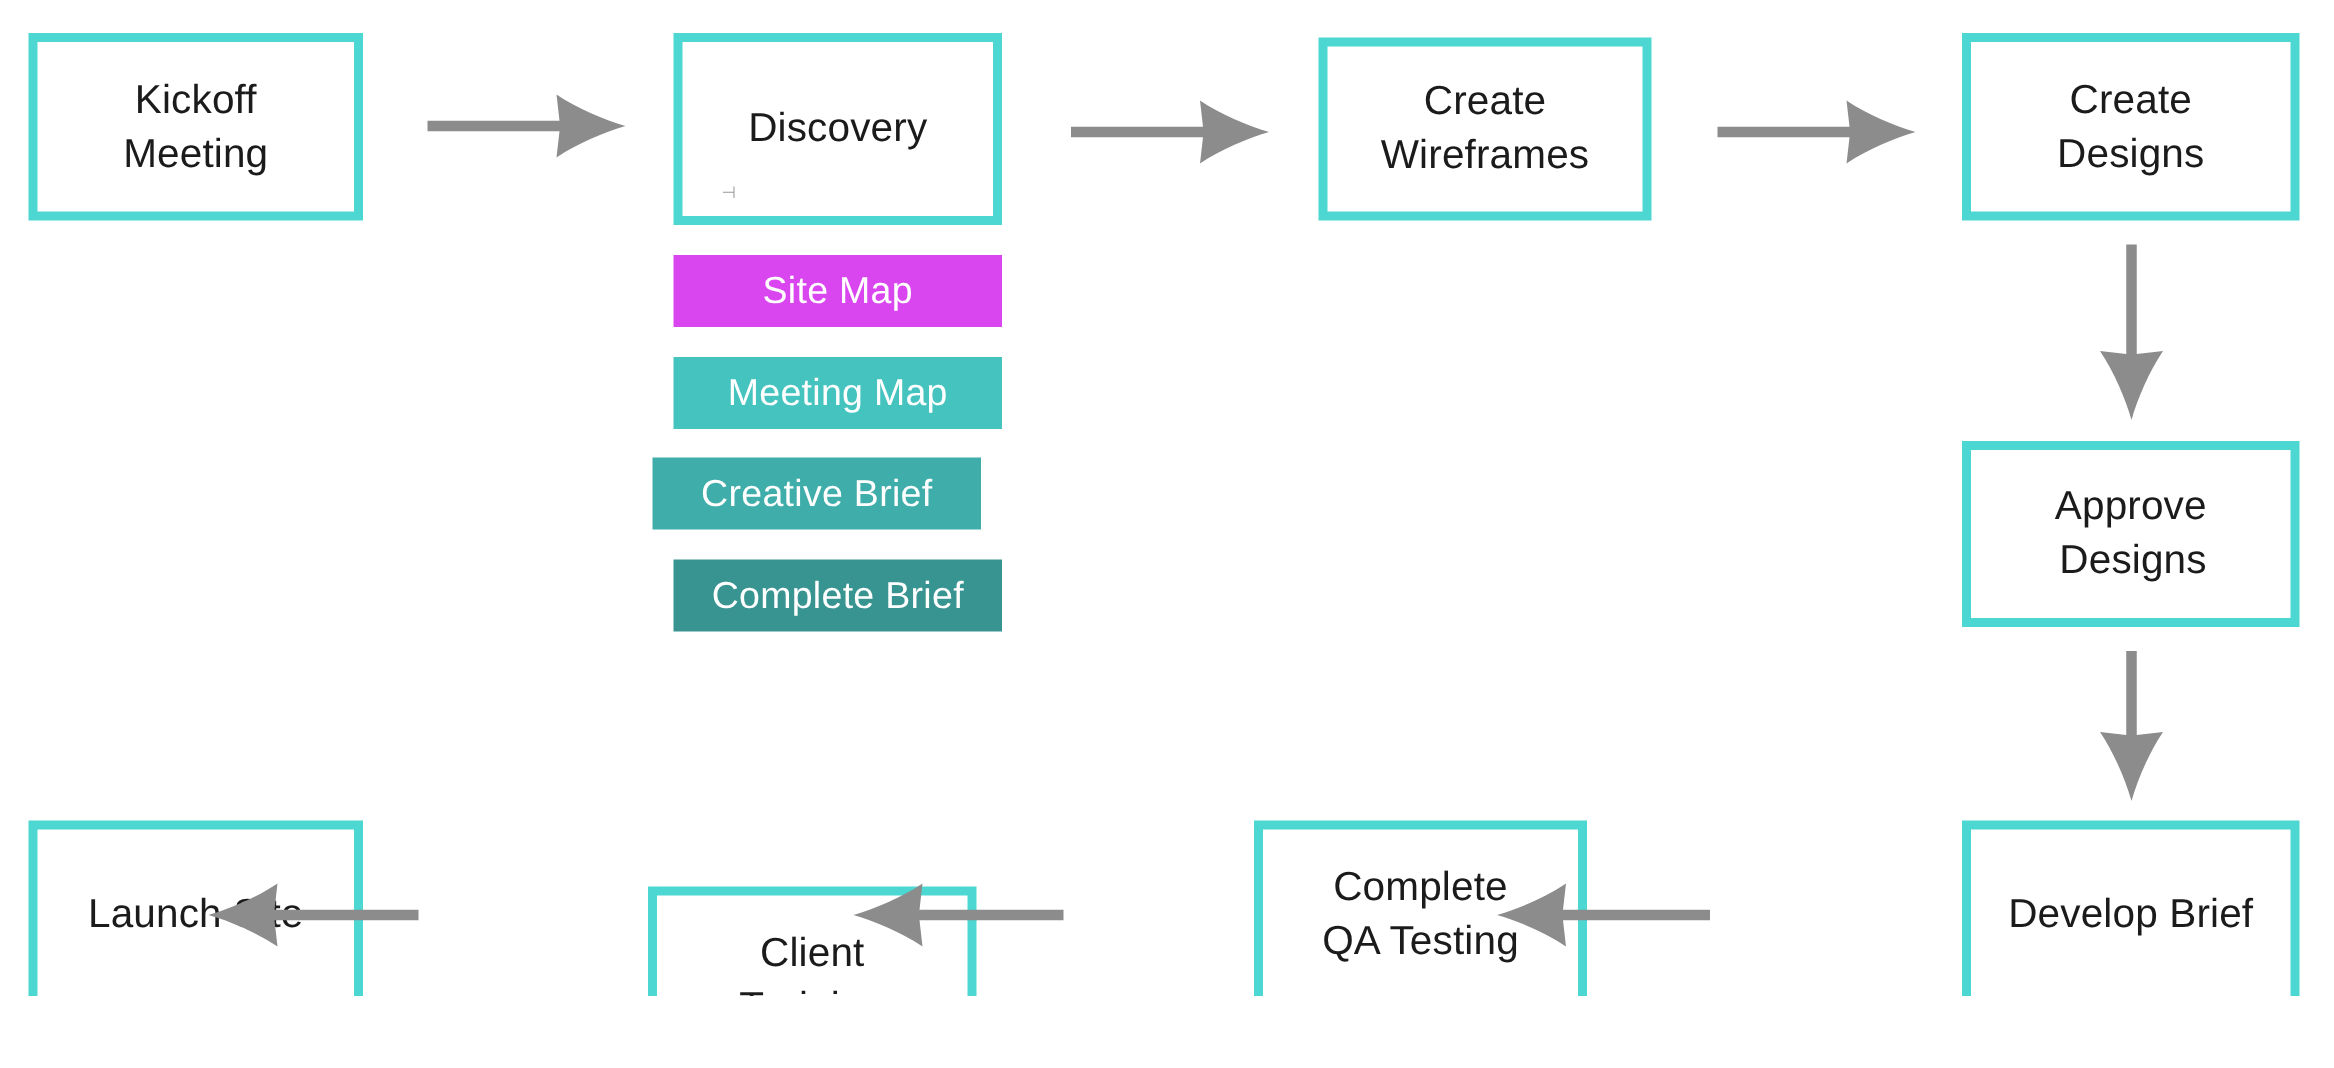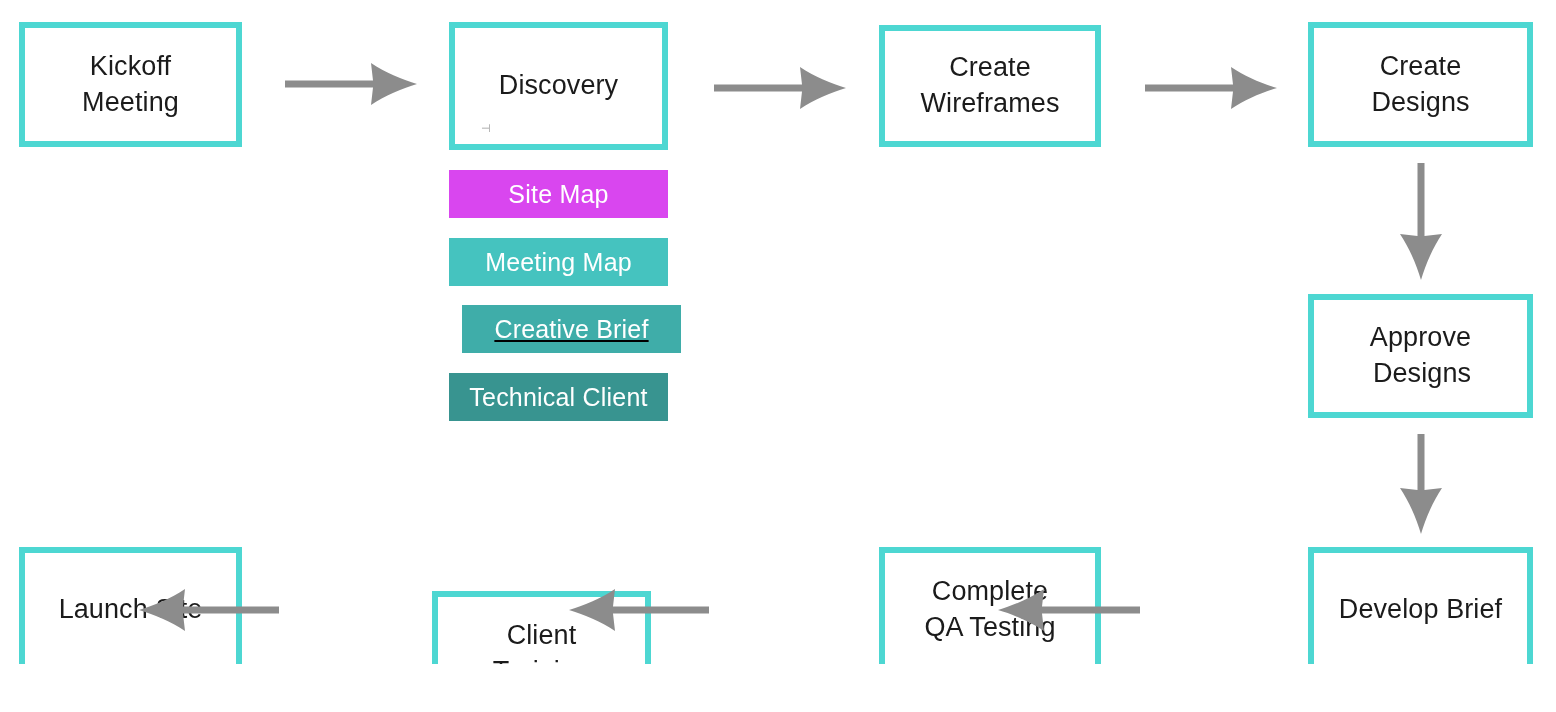--- a/index.html
+++ b/index.html
@@ -94,44 +94,44 @@
         <span class="label">Create
 Designs</span>
       </div>
       <div class="node" style="left: 1308px; top: 294px; width: 225px; height: 124px; text-align: right; --teal: #4dd7d2;">
         <span class="label">Approve
 Designs</span>
       </div>
       <div class="node" style="left: 1308px; top: 547px; width: 225px; height: 125px; --teal: #4dd7d2;">
         <span class="label">Develop Brief</span>
       </div>
-      <div class="node" style="left: 879px; top: 547px; width: 222px; height: 125px; --teal: #4dd7d2;">
+      <div class="node" style="left: 836px; top: 547px; width: 222px; height: 125px; --teal: #4dd7d2;">
         <span class="label">Complete
 QA Testing</span>
       </div>
       <div class="node" style="left: 432px; top: 547px; width: 219px; height: 125px; margin-top: 44px; --teal: #4dd7d2;">
         <span class="label">Client
 Training</span>
       </div>
       <div class="node" style="left: 19px; top: 547px; width: 223px; height: 125px; --teal: #4dd7d2;">
         <span class="label">Launch Site</span>
       </div>
     </div>
   <div id="chips-layer">
       <div class="chip" style="left: 449px; top: 170px; width: 219px; height: 48px; background: #d946ef;">
         <span class="label">Site Map</span>
       </div>
       <div class="chip" style="left: 449px; top: 238px; width: 219px; height: 48px; background: rgb(69, 195, 191);">
         <span class="label">Meeting Map</span>
       </div>
-      <div class="chip" style="left: 462px; top: 305px; width: 219px; height: 48px; background: rgb(63, 173, 169); text-decoration: underline;">
+      <div class="chip" style="left: 435px; top: 305px; width: 219px; height: 48px; background: rgb(63, 173, 169);">
         <span class="label">Creative Brief</span>
       </div>
       <div class="chip" style="left: 449px; top: 373px; width: 219px; height: 48px; background: rgb(56, 148, 144);">
-        <span class="label">Technical Client</span>
+        <span class="label">Complete Brief</span>
       </div>
     </div>
   <div id="arrows-layer">
       <div class="arrow" style="left: 285px; top: 54px; transform-origin: 0px 30px; transform: rotate(0deg);">
         <svg width="162" height="60" viewBox="0 -30 162 60">
           <path d="M 0 -3.5 L 88 -3.5 L 86 -21 C 100 -11.55 118 -4.0249999999999995 132 0 C 118 4.0249999999999995 100 11.55 86 21 L 88 3.5 L 0 3.5 Z" fill="#8c8c8c"></path>
         </svg>
       </div>
       <div class="arrow" style="left: 714px; top: 58px; transform-origin: 0px 30px; transform: rotate(0deg);">
         <svg width="162" height="60" viewBox="0 -30 162 60">

